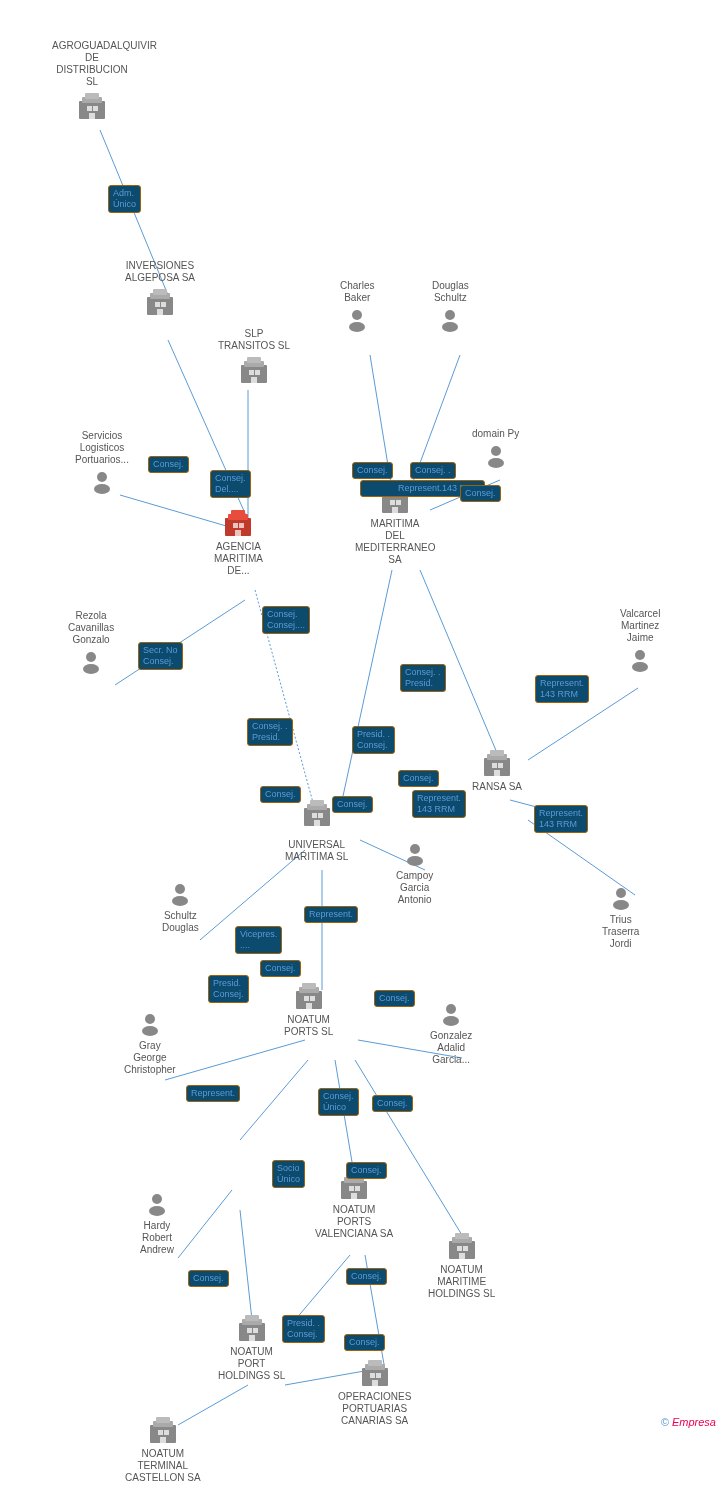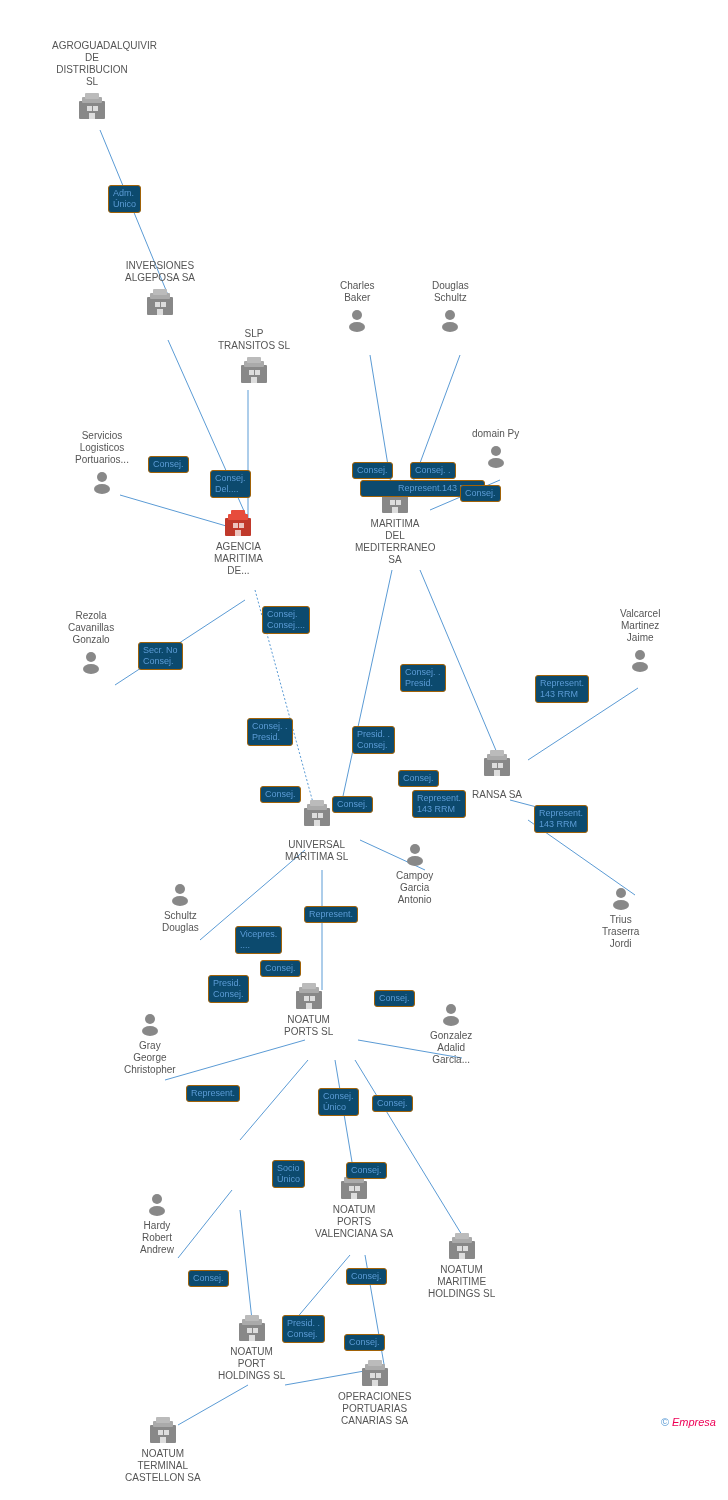--- a/index.html
+++ b/index.html
@@ -289,21 +289,21 @@
         <rect x="5" y="6" width="20" height="6" fill="#aaa" rx="1"></rect>
         <rect x="8" y="2" width="14" height="6" fill="#bbb" rx="1"></rect>
         <rect x="10" y="15" width="5" height="5" fill="#ddd"></rect>
         <rect x="16" y="15" width="5" height="5" fill="#ddd"></rect>
         <rect x="12" y="22" width="6" height="6" fill="#ddd"></rect>
       </svg>
     </div>
     <div class="node-label">UNIVERSAL<br>MARITIMA SL</div>
   </div>
 
-  <div class="node" style="left:472px; top:745px;gap:8px;">
+  <div class="node" style="left:472px; top:745px;">
     <div class="company-icon">
       <svg viewBox="0 0 30 30" fill="#888">
         <rect x="2" y="10" width="26" height="18" fill="#888" rx="1"></rect>
         <rect x="5" y="6" width="20" height="6" fill="#aaa" rx="1"></rect>
         <rect x="8" y="2" width="14" height="6" fill="#bbb" rx="1"></rect>
         <rect x="10" y="15" width="5" height="5" fill="#ddd"></rect>
         <rect x="16" y="15" width="5" height="5" fill="#ddd"></rect>
         <rect x="12" y="22" width="6" height="6" fill="#ddd"></rect>
       </svg>
     </div>

